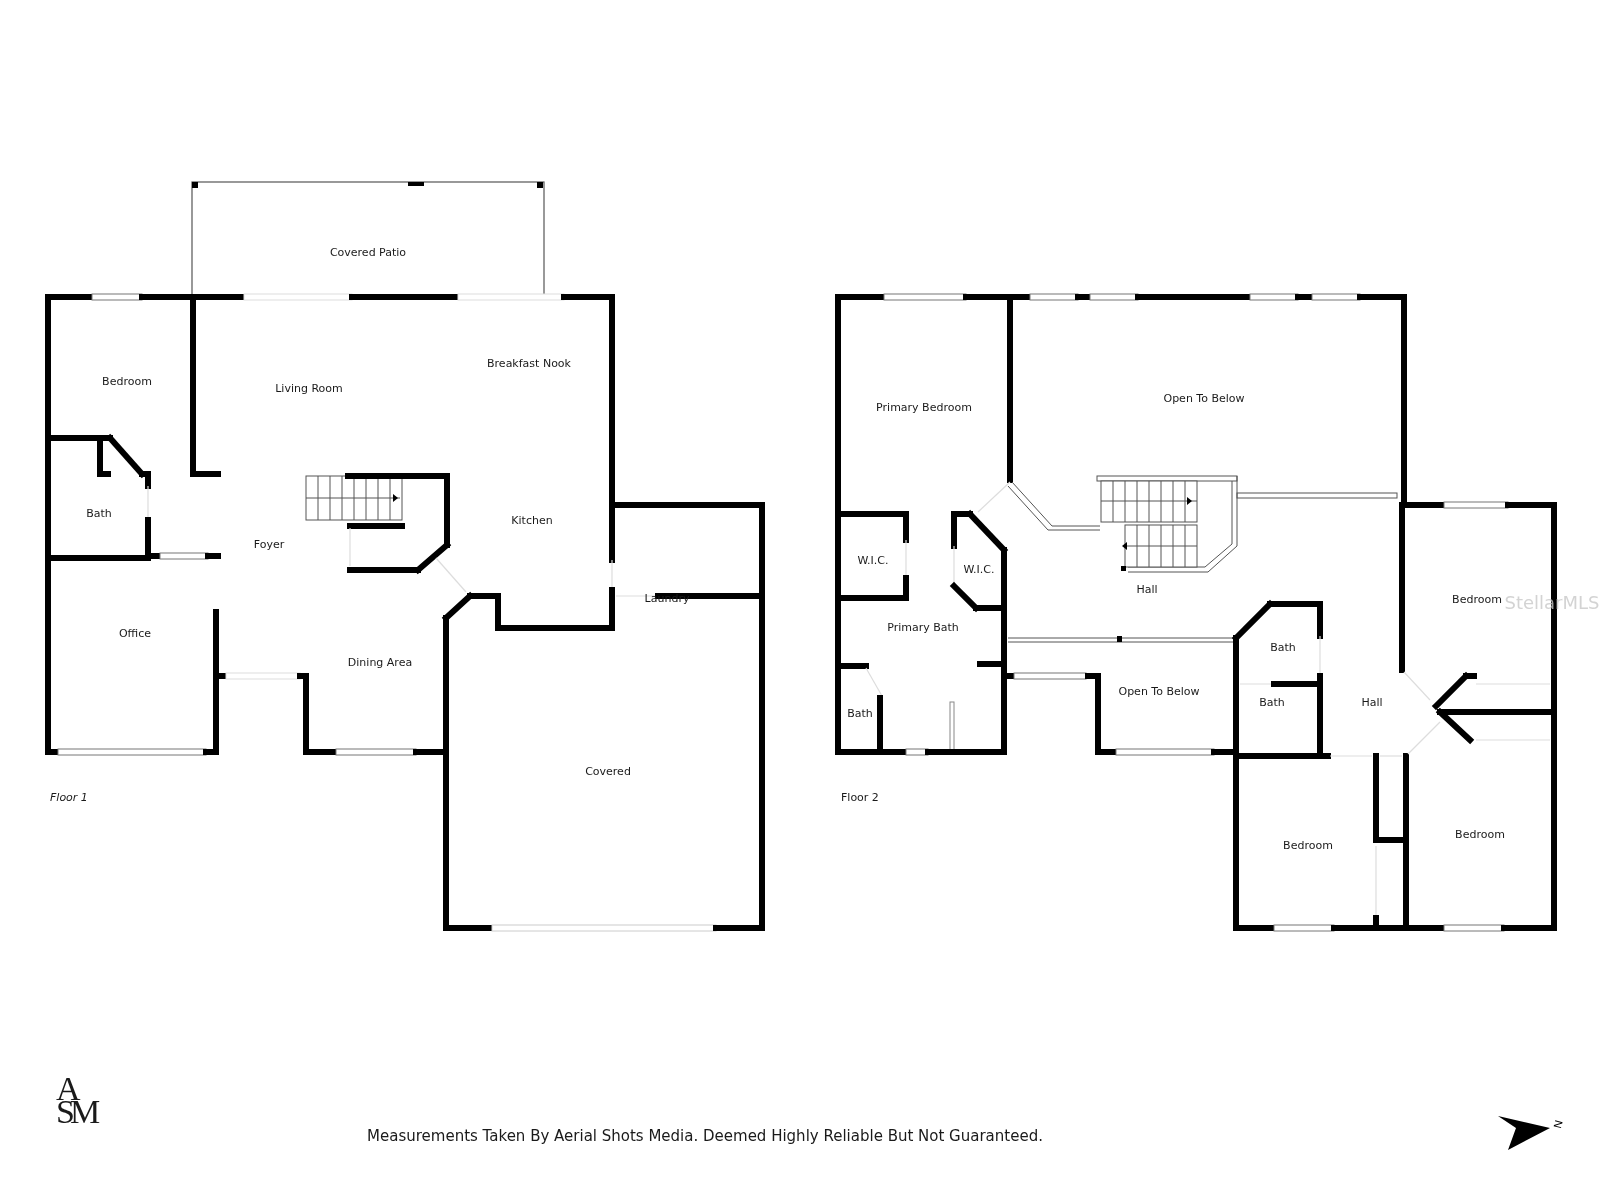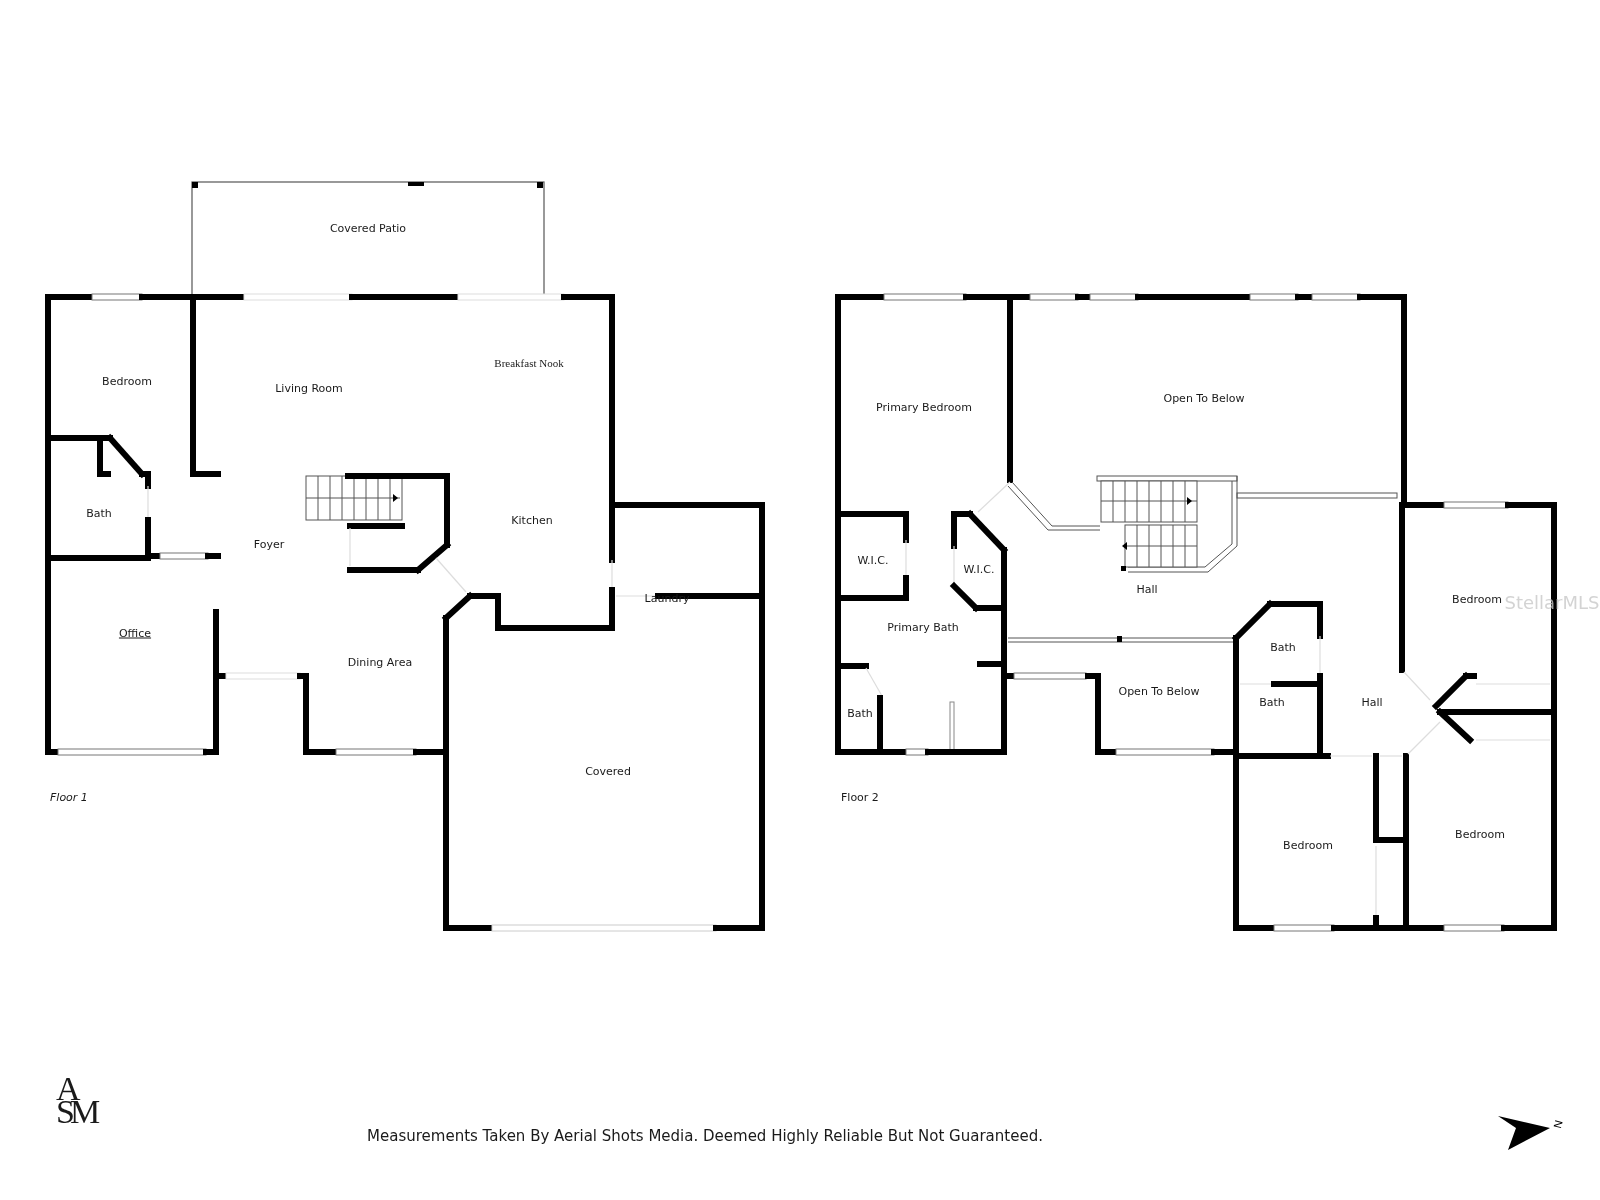--- a/index.html
+++ b/index.html
@@ -227,29 +227,29 @@
     <line class="door" x1="1476" y1="740" x2="1550" y2="740"></line>
 
     <line class="wall" x1="1236" y1="928" x2="1274" y2="928"></line>
     <rect class="win" x="1274" y="925" width="60" height="6"></rect>
     <line class="wall" x1="1334" y1="928" x2="1444" y2="928"></line>
     <rect class="win" x="1444" y="925" width="60" height="6"></rect>
     <line class="wall" x1="1504" y1="928" x2="1554" y2="928"></line>
   </g>
 </svg>
 
-<div class="label" style="left:368px;top:228px;">Covered Patio</div>
+<div class="label" style="left:368px;top:252px;">Covered Patio</div>
 <div class="label" style="left:127px;top:381px;">Bedroom</div>
 <div class="label" style="left:309px;top:388px;text-align:center;">Living Room</div>
-<div class="label" style="left:529px;top:363px;font-family:Liberation Serif, serif;">Breakfast Nook</div>
+<div class="label" style="left:529px;top:363px;">Breakfast Nook</div>
 <div class="label" style="left:99px;top:513px;">Bath</div>
 <div class="label" style="left:269px;top:544px;">Foyer</div>
 <div class="label" style="left:532px;top:520px;">Kitchen</div>
 <div class="label" style="left:667px;top:554px;margin-top:44px;">Laundry</div>
-<div class="label" style="left:135px;top:633px;text-decoration:underline;">Office</div>
+<div class="label" style="left:135px;top:633px;">Office</div>
 <div class="label" style="left:380px;top:662px;">Dining Area</div>
 <div class="label" style="left:608px;top:771px;">Covered</div>
 <div class="floor-label" style="left:50px;top:791px;font-style:italic;">Floor 1</div>
 
 <div class="label" style="left:924px;top:407px;">Primary Bedroom</div>
 <div class="label" style="left:1204px;top:398px;">Open To Below</div>
 <div class="label" style="left:873px;top:560px;">W.I.C.</div>
 <div class="label" style="left:979px;top:569px;">W.I.C.</div>
 <div class="label" style="left:1147px;top:589px;">Hall</div>
 <div class="label" style="left:923px;top:627px;">Primary Bath</div>

